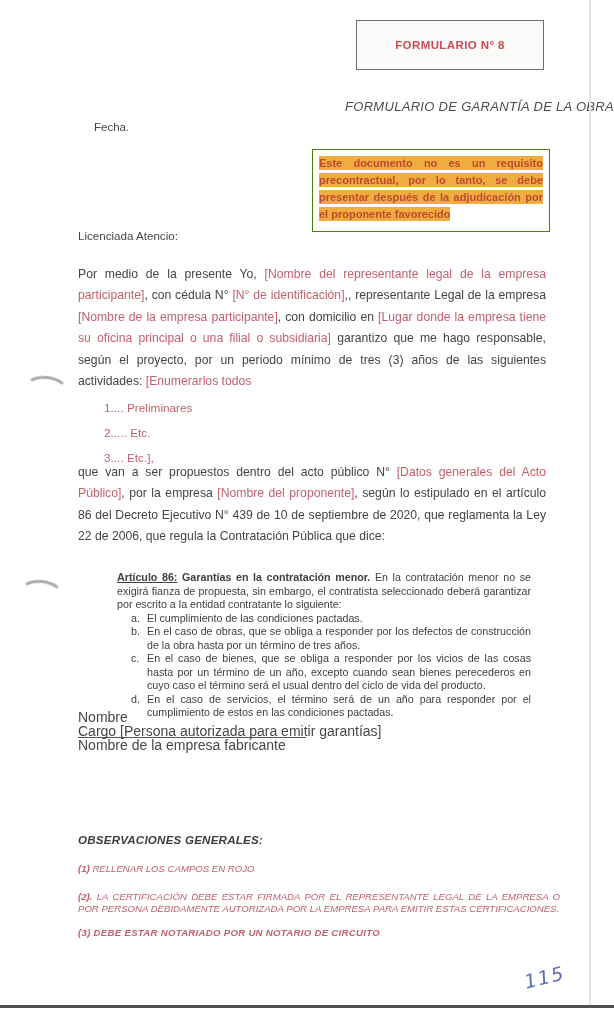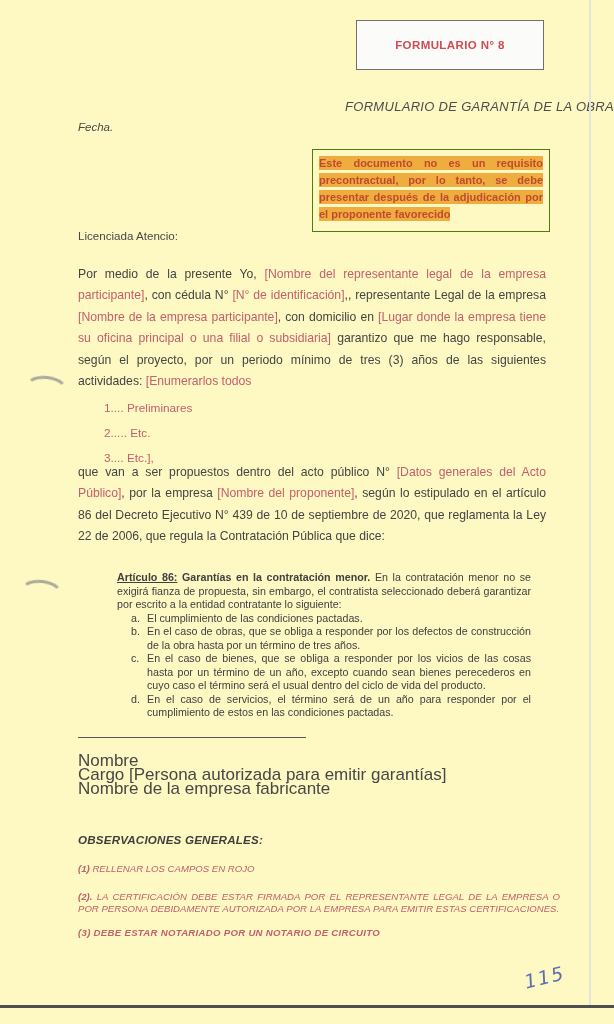--- a/index.html
+++ b/index.html
@@ -1,31 +1,31 @@
 <!DOCTYPE html>
 <html><head>
 <meta charset="utf-8">
 <style>
   html,body { margin:0; padding:0; background:#e8e8e8; }
   .page {
     position:relative; width:614px; height:1024px; margin:0 auto;
-    background:#fef9c3; overflow:hidden;
+    background:#ffffff; overflow:hidden;
     font-family:"Liberation Sans", sans-serif; color:#474747;
   }
   .abs { position:absolute; }
   
   .formbox {
     top:20px; left:356px; width:186px; height:48px;
     border:1.5px solid #707070; background:#fbfbf9;
     display:flex; align-items:center; justify-content:center;
   }
   .formbox span { color:#cf4b52; font-weight:bold; font-size:11.5px; letter-spacing:.4px; }
   
   .title { top:99px; left:0; width:100%; text-align:right; font-size:13px; color:#4c4c4c; letter-spacing:.3px;font-style:italic; }
-  .fecha { top:121px; left:78px; font-size:11.5px;font-style:italic; }
+  .fecha { top:121px; left:94px; font-size:11.5px; }
   
   .recipient { top:147px; left:78px; font-size:11.4px; line-height:14.3px; }
   
   .notice {
     top:149px; left:312px; width:224px; min-height:60px;
     border:1px solid #4d7c0f; padding:5px 6px 8px 6px;
     font-size:11px; line-height:17px; text-align:justify;
   }
   .notice .hl { background:#f0ad3f; color:#c04a30; font-weight:bold; padding:1px 0; }
   .salutation { top:229px; left:78px; font-size:11.6px; }
@@ -42,21 +42,21 @@
     font-size:10.7px; line-height:13.5px; text-align:justify; color:#404040;
   }
   .article .head { font-weight:bold; text-decoration:underline;margin-top:25px; }
   .article .subhead { font-weight:bold; }
   .art-items { margin-top:0; }
   .art-item { display:flex; padding-left:14px; }
   .art-item .marker { width:16px; flex:0 0 16px; }
   .art-item .txt { flex:1; text-align:justify; }
   
   .sig-line { top:737px; left:78px; width:228px; border-top:1.4px solid #565656; height:0; }
-  .signature { top:754px; left:78px; width:462px; font-size:17px; line-height:14.2px; }
+  .signature { top:710px; left:78px; width:462px; font-size:14px; line-height:14.2px; }
   
   .obs-head { top:833px; left:78px; font-size:11.6px; font-weight:bold; font-style:italic; color:#3f3f3f; letter-spacing:.2px; }
   .note { left:78px; width:482px; font-size:9.6px; font-style:italic; color:#c2606c; line-height:11.8px; text-align:justify; }
   .note .num { font-weight:bold; }
   .note1 { top:863px; }
   .note2 { top:891px; }
   .note3 { top:927px; font-weight:bold; letter-spacing:.3px; }
   
   .pagenum {
     top:966px; left:524px; color:#5a6db3; font-size:19px; font-style:italic;

